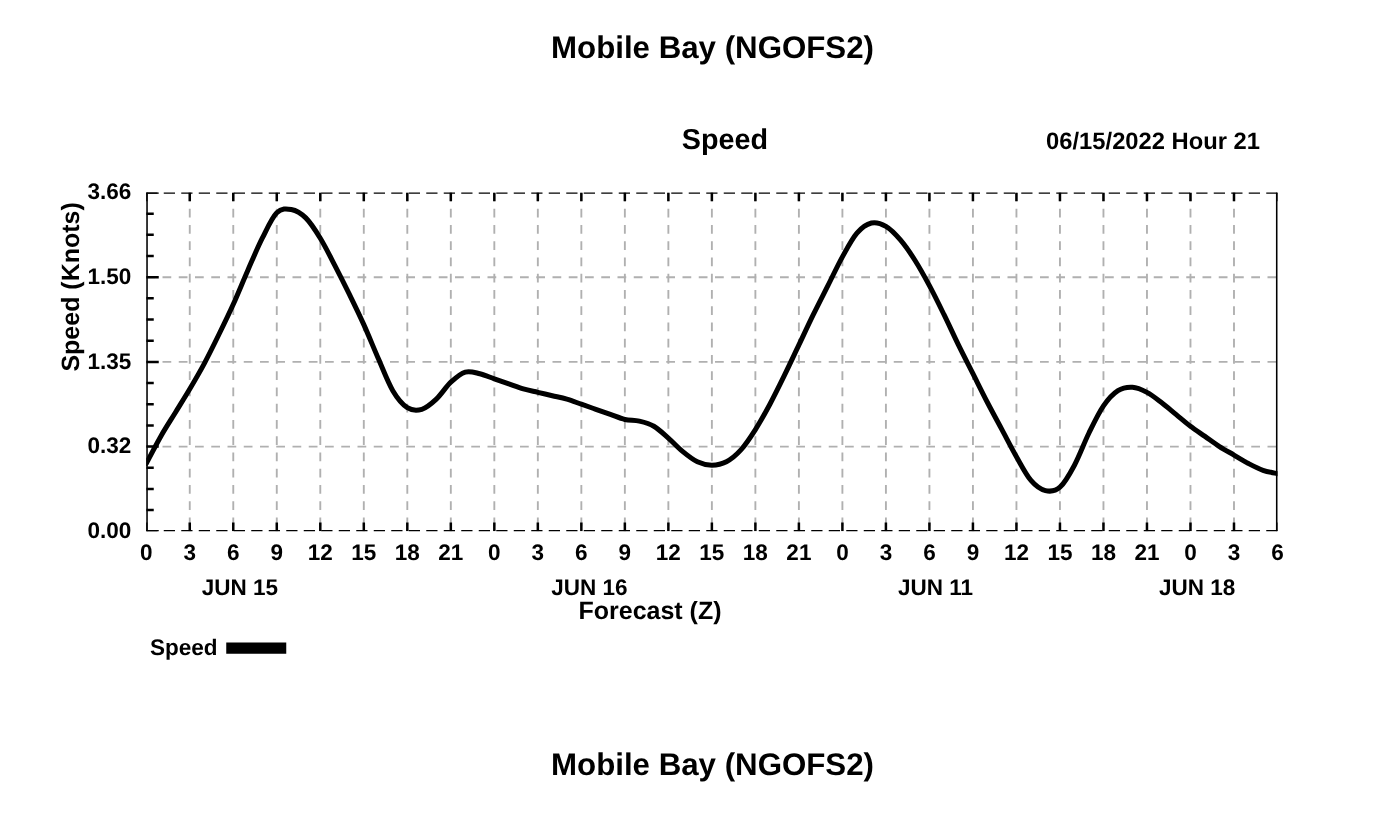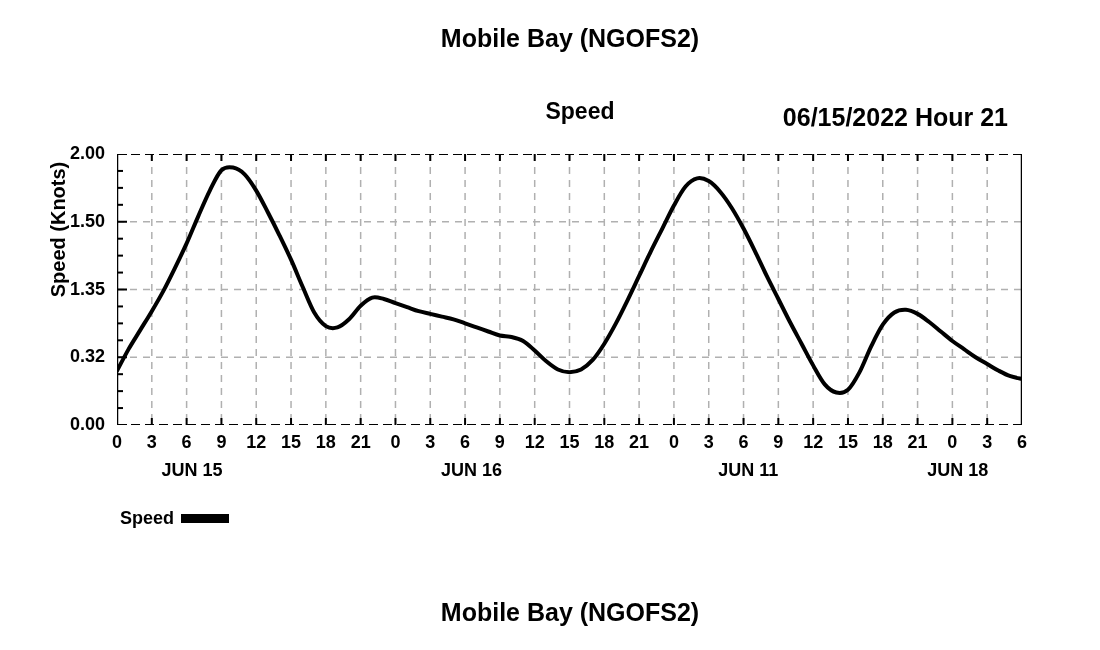--- a/index.html
+++ b/index.html
@@ -59,21 +59,21 @@
     top: 98px;
     width: 260px;
     text-align: center;
     font-size: 23px;
     font-weight: bold;
   }
   .hdr-right {
     position: absolute;
     right: 92px;
     top: 103px;
-    font-size: 25px;
+    font-size: 19px;
     font-weight: bold;
   }
   .ylabel {
     position: absolute;
     left: -62px;
     top: 218px;
     width: 200px;
     text-align: center;
     font-size: 20px;
     font-weight: bold;
@@ -145,27 +145,28 @@
 <body>
 
 <div class="page">
 
   <div class="title-main">Mobile Bay (NGOFS2)</div>
 
   <div class="hdr-center">Speed</div>
   <div class="hdr-right">06/15/2022 Hour 21</div>
 
   <div class="ylabel">Speed (Knots)</div>
+  <div class="xlabel">Forecast (Z)</div>
 
   <div id="ytick-container">
       <div class="ytick" style="top: 414px;">0.00</div>
       <div class="ytick" style="top: 346.25px;">0.32</div>
       <div class="ytick" style="top: 278.5px;">1.35</div>
       <div class="ytick" style="top: 210.75px;">1.50</div>
-      <div class="ytick" style="top: 143px;">2.00</div>
+      <div class="ytick" style="top: 143px;">3.66</div>
     </div>
   <div id="xtick-container">
       <div class="xtick" style="left: 82px;">0</div>
       <div class="xtick" style="left: 116.808px;">3</div>
       <div class="xtick" style="left: 151.615px;">6</div>
       <div class="xtick" style="left: 186.423px;">9</div>
       <div class="xtick" style="left: 221.231px;">12</div>
       <div class="xtick" style="left: 256.038px;">15</div>
       <div class="xtick" style="left: 290.846px;">18</div>
       <div class="xtick" style="left: 325.654px;">21</div>

